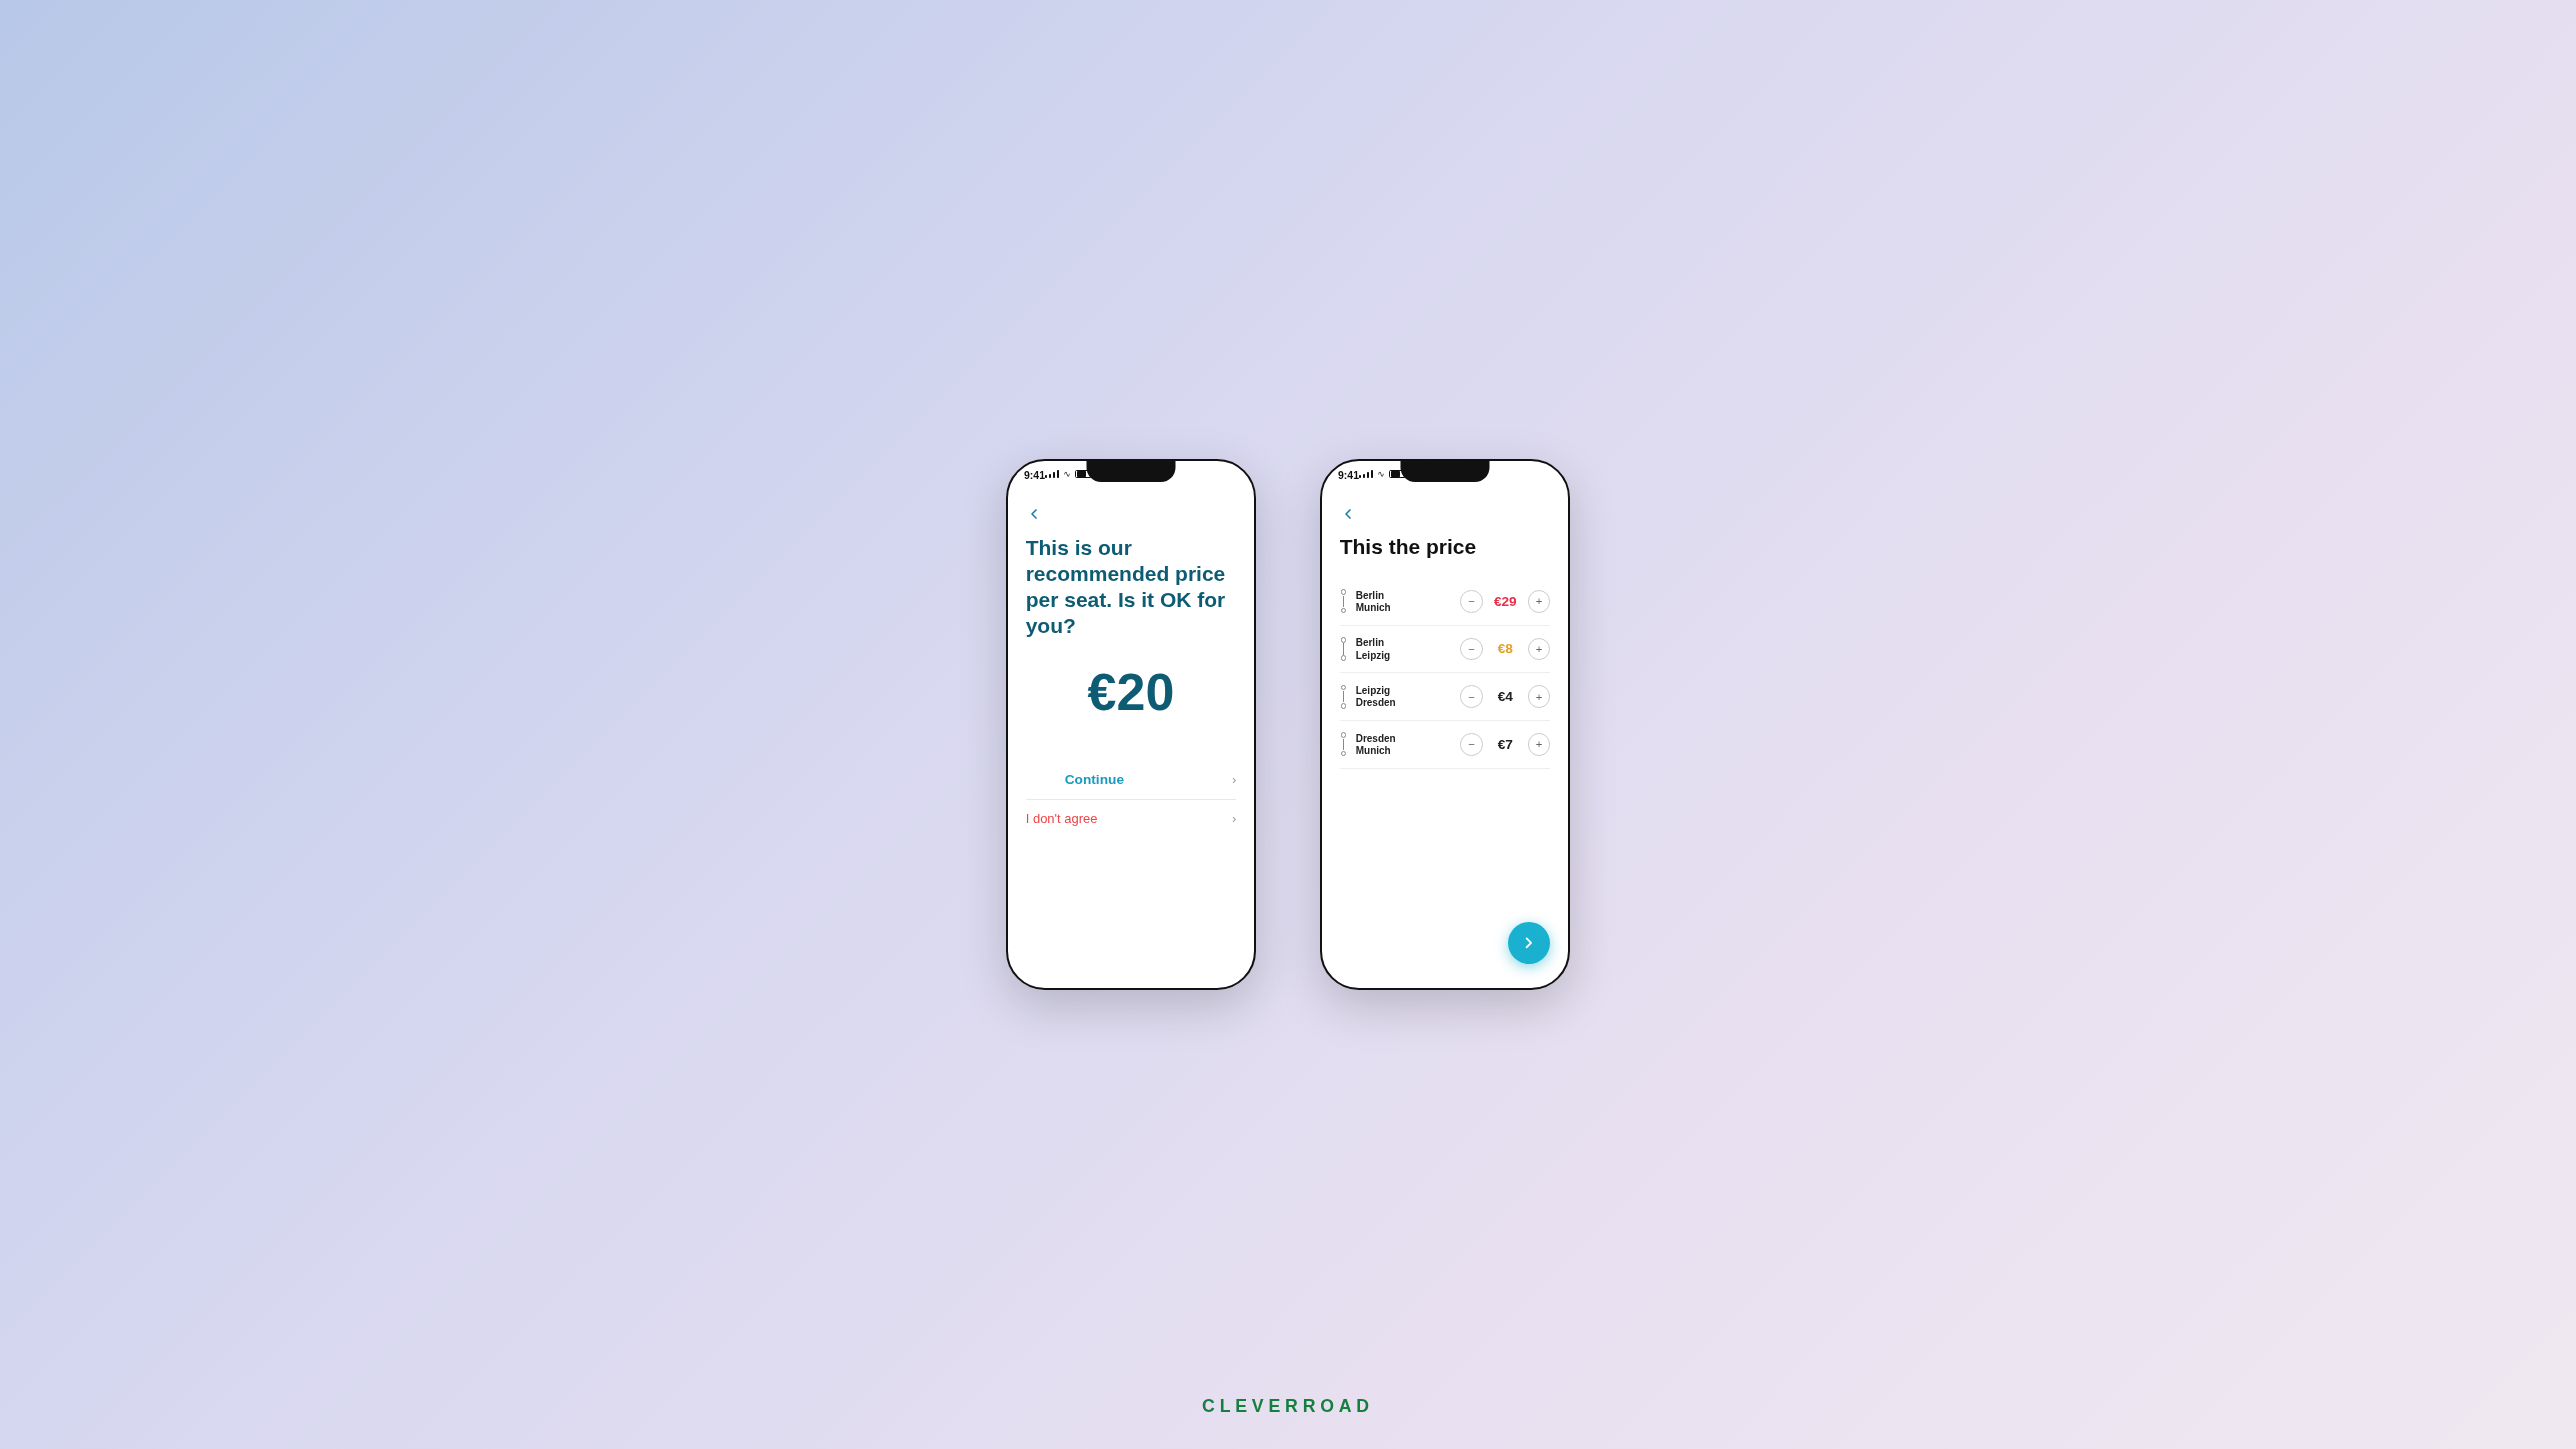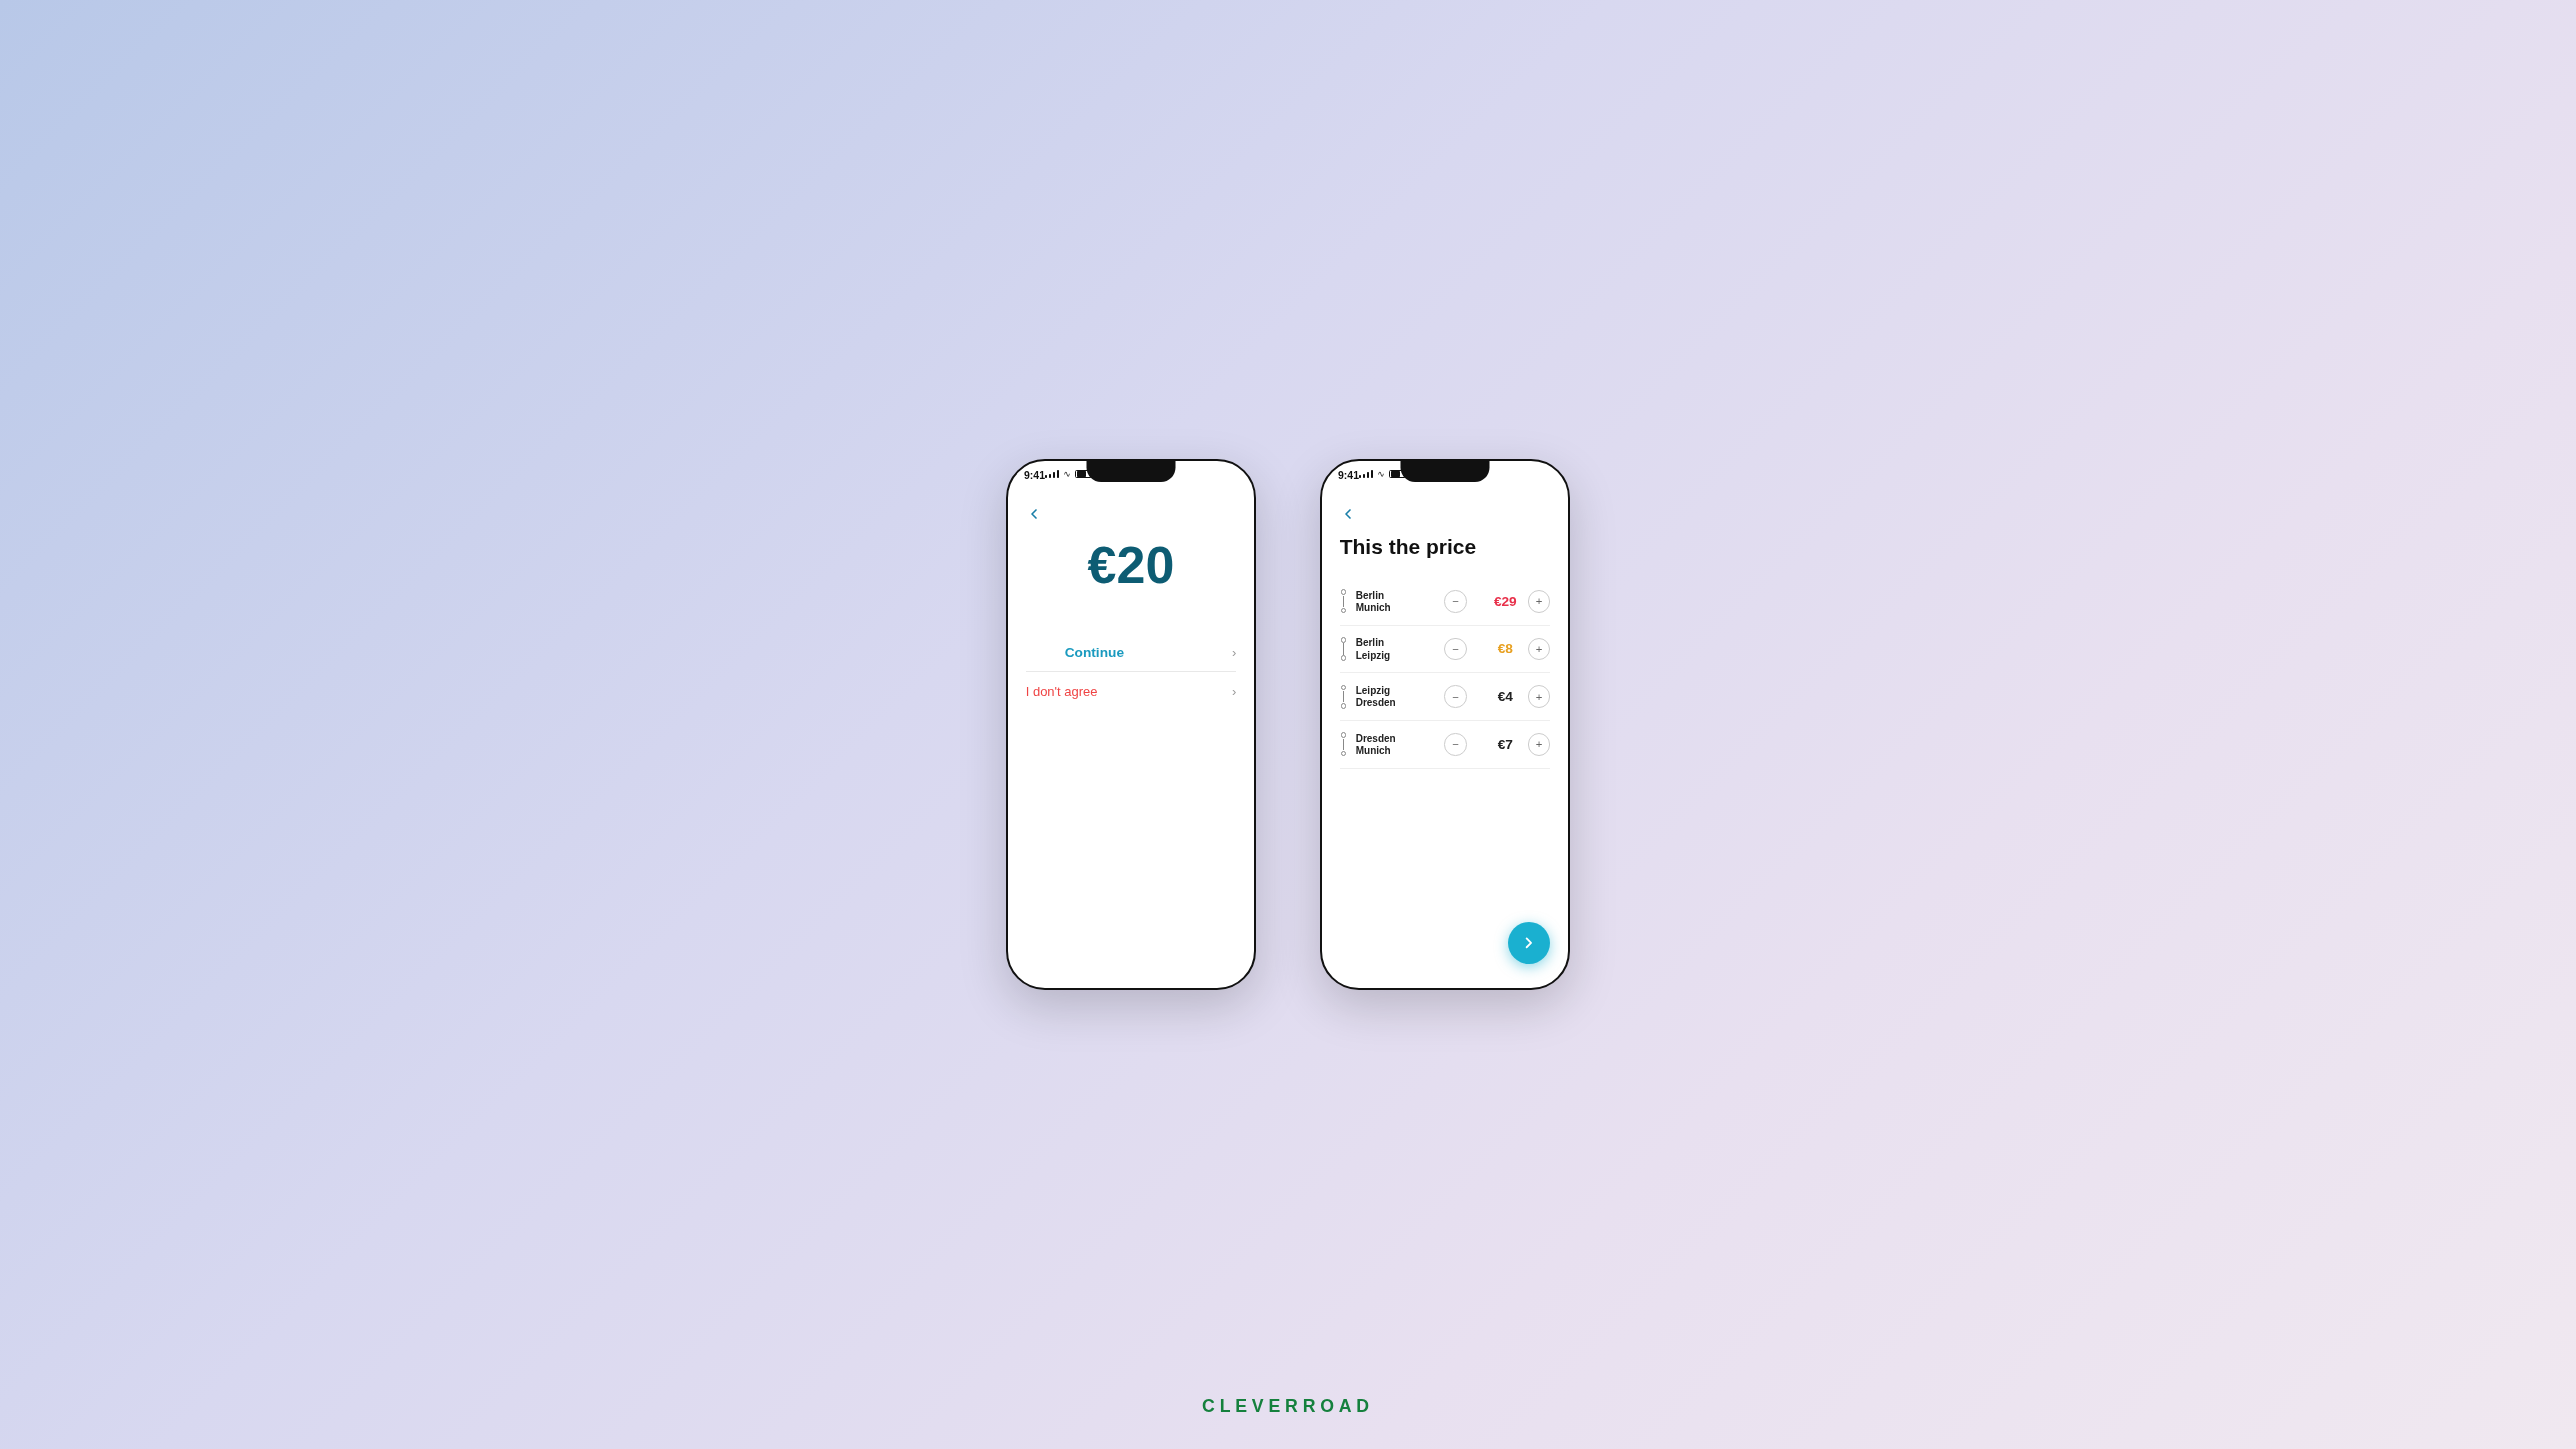--- a/index.html
+++ b/index.html
@@ -278,21 +278,20 @@
       color: #666;
       font-size: 11.3px;
       font-weight: 300;
     }
 
     .price-value {
       font-size: 13.7px;
       font-weight: 700;
       min-width: 29px;
       text-align: center;
-      margin-left: 16px;
     }
 
     .price-value.red { color: #e8304a; }
     .price-value.orange { color: #e8a020; }
     .price-value.default { color: #222; }
 
     
     .fab {
       position: absolute;
       bottom: 24px;
@@ -344,20 +343,21 @@
       </div>
     </div>
 
     <div class="phone-content screen1">
       <div class="back-btn">
         <svg class="back-arrow" viewBox="0 0 24 24" fill="none" stroke="#1a7fa8" stroke-width="2.5" stroke-linecap="round" stroke-linejoin="round">
           <polyline points="15 18 9 12 15 6"></polyline>
         </svg>
       </div>
 
+      <div class="headline">This is our recommended price per seat. Is it OK for you?</div>
       <div class="price">€20</div>
 
       <div class="action-item primary">
         <span class="action-label">Continue</span>
         <span class="chevron-right">›</span>
       </div>
 
       <div class="action-item secondary">
         <span class="action-label">I don't agree</span>
         <span class="chevron-right">›</span>

